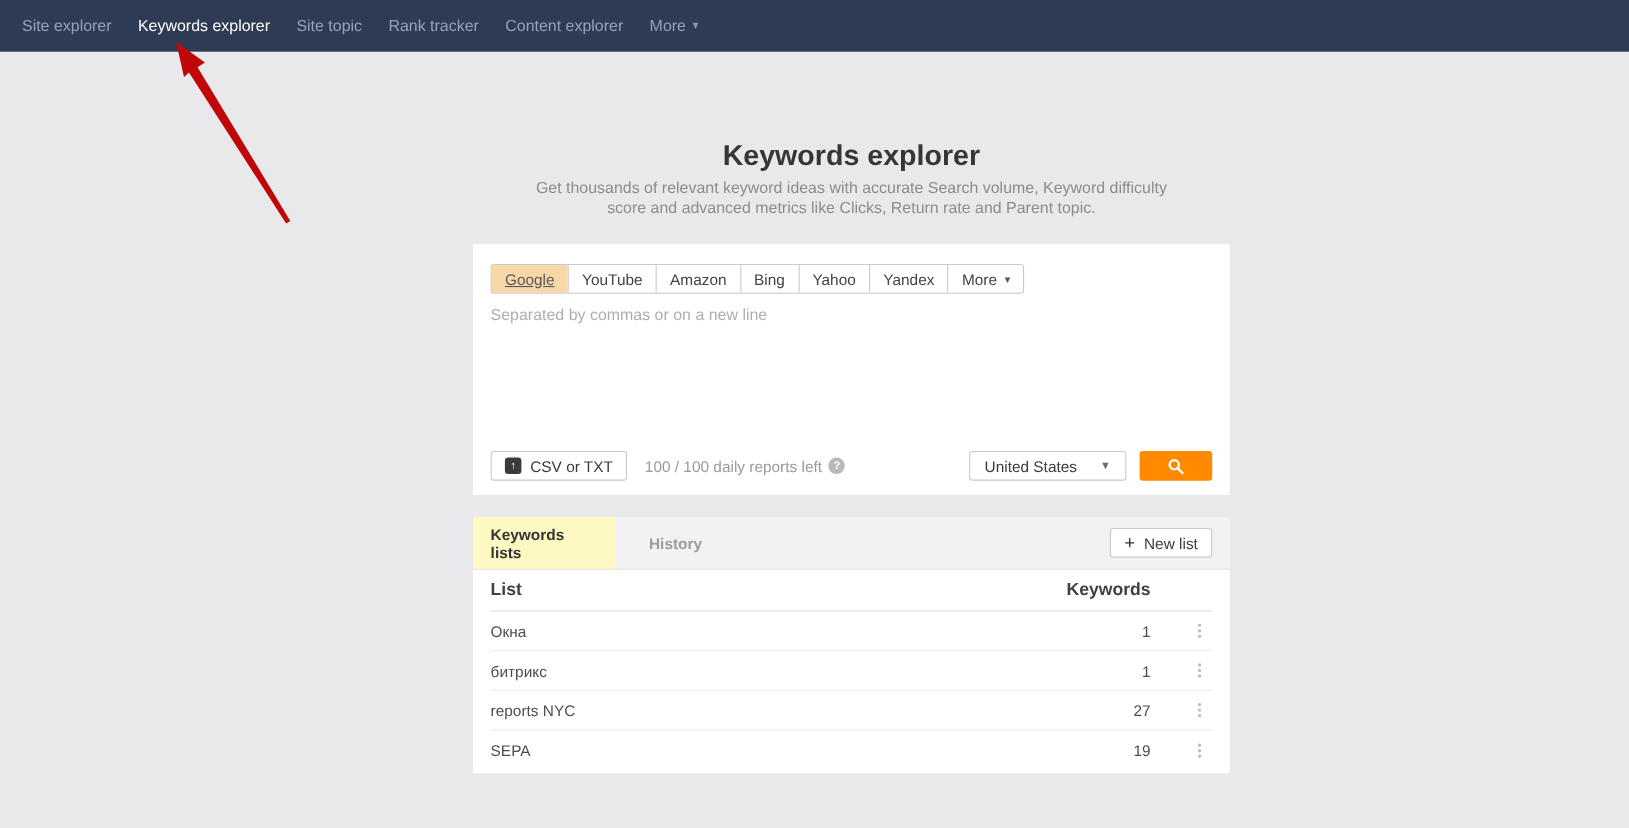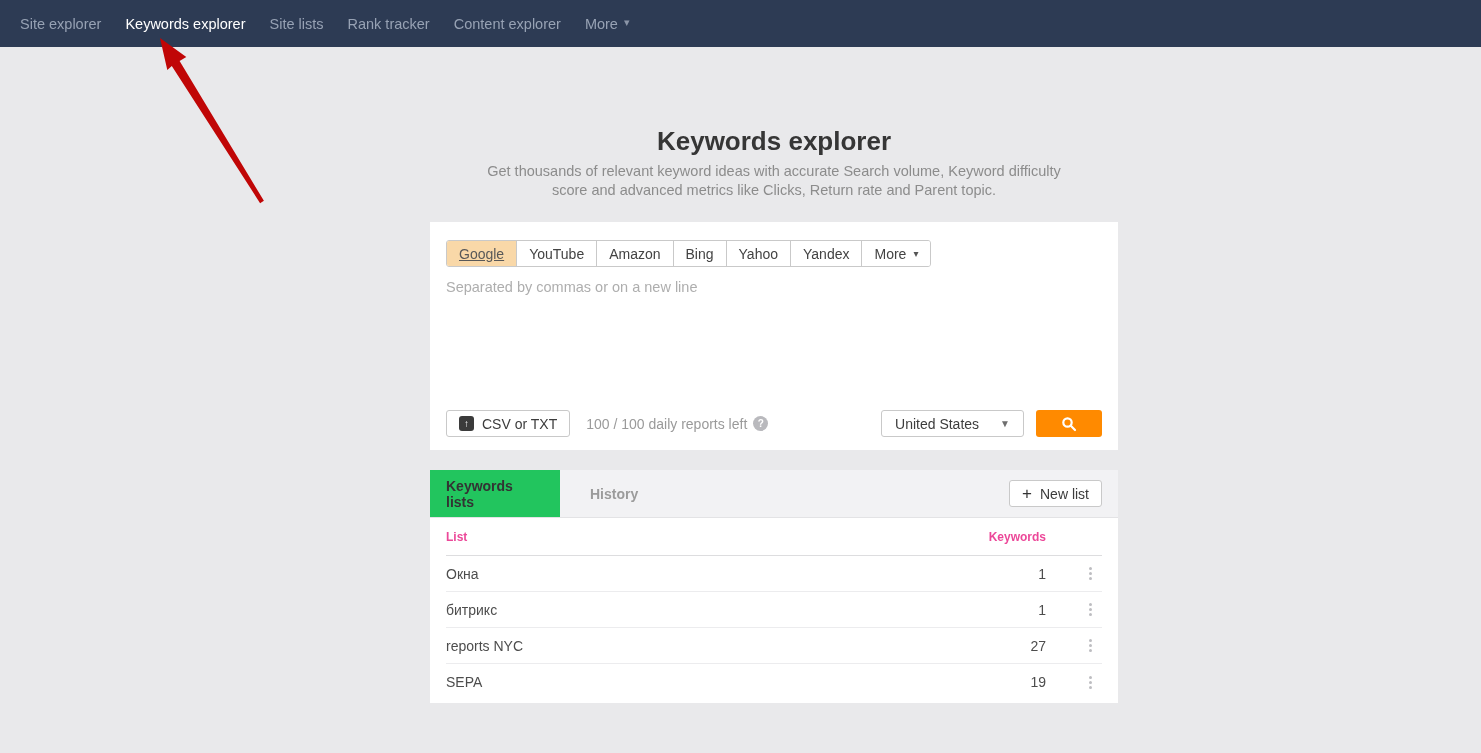--- a/index.html
+++ b/index.html
@@ -93,30 +93,30 @@
   .lists-panel { top:470px; height:233px; }
   .lists-header {
     height:48px; background:#f2f2f4; border-bottom:1px solid #e3e3e5;
     display:flex; position:relative;
   }
   .list-tab {
     display:flex; align-items:center; font-size:14px; font-weight:bold;
     cursor:pointer; color:#9b9b9b; padding:0 30px;
   }
   .list-tab.active {
-    background:#22c55e; color:#333; width:130px; padding:16px;
+    background:#fef9c3; color:#333; width:130px; padding:16px;
     justify-content:center;
   }
   .new-list-btn { position:absolute; right:16px; top:10px; padding:0 12px; gap:8px; }
   .plus-glyph { font-size:17px; color:#333; line-height:1; }
 
   .lists-table { padding:0 16px; }
   .t-head {
     height:38px; display:flex; align-items:center;
-    border-bottom:1px solid #dddddf; font-weight:bold; color:#ec4899; font-size:12px;
+    border-bottom:1px solid #dddddf; font-weight:bold; color:#404040; font-size:16px;
   }
   .t-row {
     height:36px; display:flex; align-items:center;
     border-bottom:1px solid #ececee; font-size:14px; color:#4d4d4d;
   }
   .t-row:last-child { border-bottom:none; }
   .col-name { flex:1; cursor:pointer; }
   .col-count { width:90px; text-align:right; }
   .col-dots { width:56px; display:flex; justify-content:flex-end; padding-right:6px; }
   .dots-icon { display:flex; flex-direction:column; gap:2px; cursor:pointer; padding:4px; }
@@ -127,21 +127,21 @@
 
 <div class="topnav">
   <div style="display:flex;">
       <div class="nav-item">
         <span>Site explorer</span>
       </div>
       <div class="nav-item active">
         <span>Keywords explorer</span>
       </div>
       <div class="nav-item">
-        <span>Site lists</span>
+        <span>Site topic</span>
       </div>
       <div class="nav-item">
         <span>Rank tracker</span>
       </div>
       <div class="nav-item">
         <span>Content explorer</span>
       </div>
       <div class="nav-item">
         <span>More</span>
         <span class="caret">▾</span>

